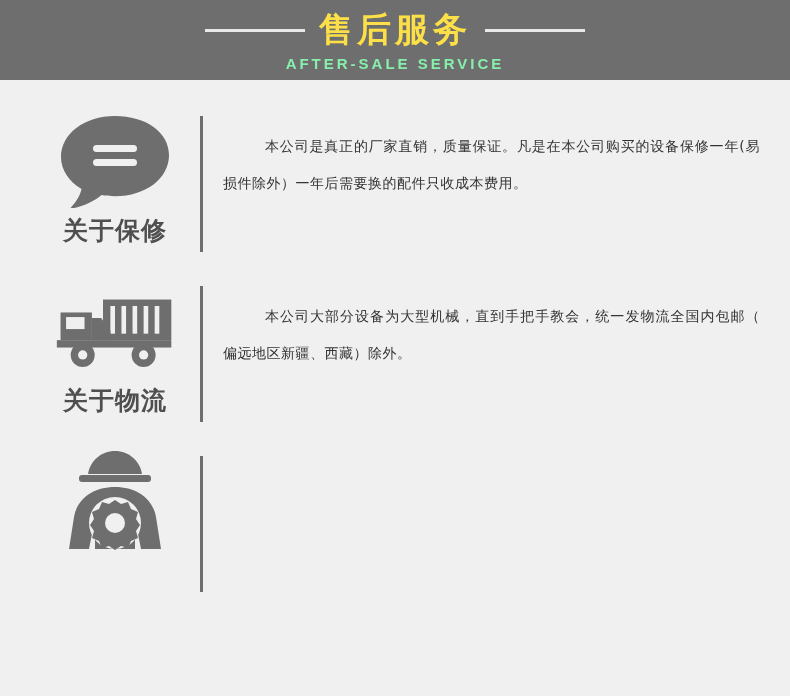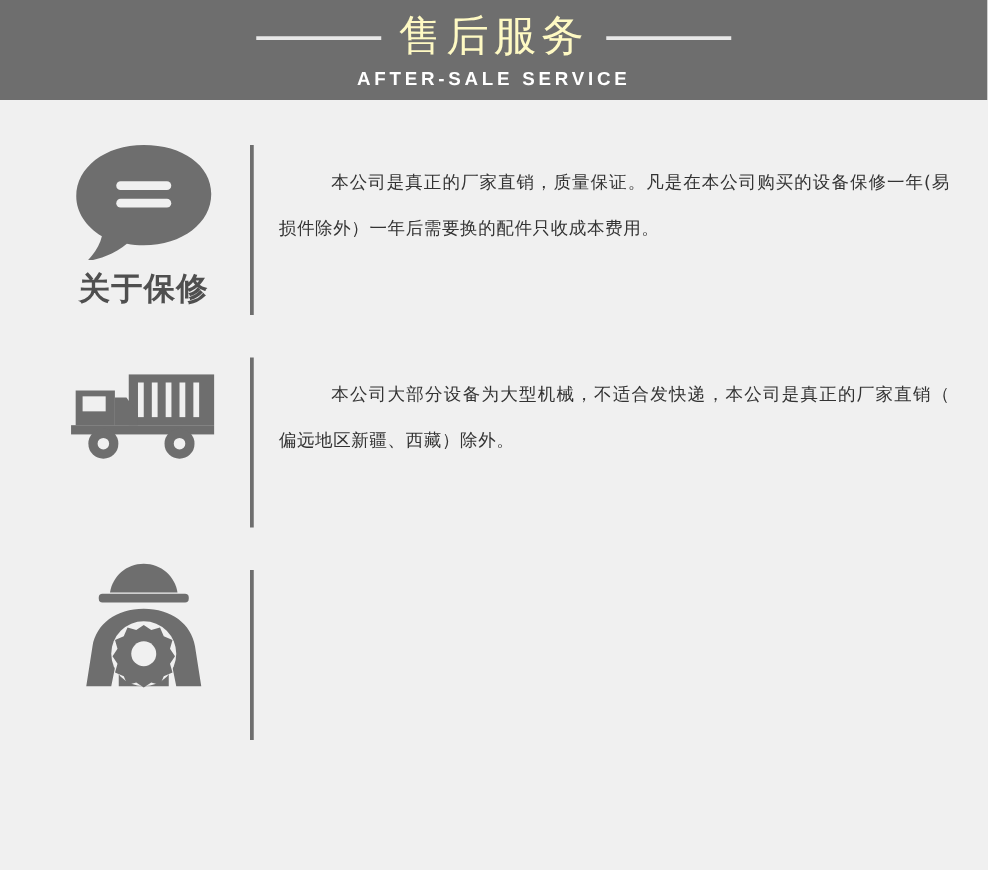--- a/index.html
+++ b/index.html
@@ -43,31 +43,31 @@
     width: 100px;
     height: 0;
     border-top: 3px solid #e8e8e8;
     margin: 0 14px;
     position: relative;
     top: 1px;
   }
   .title-cn {
     font-family: "DejaVu Sans", "Liberation Sans", sans-serif;
     font-size: 34px;
-    font-weight: normal;
-    color: #fef9c3;
+    font-weight: bold;
+    color: #fde047;
     letter-spacing: 4px;
     line-height: 38px;
     white-space: nowrap;
   }
   .title-en {
     font-family: "Liberation Sans", sans-serif;
     font-size: 15px;
     font-weight: bold;
-    color: #ffffff;
+    color: #86efac;
     letter-spacing: 3px;
     margin-top: 7px;
     white-space: nowrap;
   }
 
   
   .content {
     width: 790px;
     background: #f0f0f0;
     box-sizing: border-box;
@@ -181,24 +181,25 @@
           <rect x="12" y="29" width="20" height="13" fill="#f0f0f0"></rect>
 
           <rect class="ic" x="2" y="54" width="124" height="8"></rect>
 
           <circle class="ic" cx="30" cy="70" r="13"></circle>
           <circle cx="30" cy="70" r="5" fill="#f0f0f0"></circle>
           <circle class="ic" cx="96" cy="70" r="13"></circle>
           <circle cx="96" cy="70" r="5" fill="#f0f0f0"></circle>
         </svg>
       </div>
+      <div class="icon-label">关于物流</div>
     </div>
     <div class="divider"></div>
     <div class="text-col">
-      <p class="body-text">本公司大部分设备为大型机械，不适合发快递，本公司是真正的厂家直销（ 偏远地区新疆、西藏）除外。</p>
+      <p class="body-text">本公司大部分设备为大型机械，直到手把手教会，统一发物流全国内包邮（ 偏远地区新疆、西藏）除外。</p>
     </div>
   </div>
 
   <div class="section">
     <div class="icon-col">
       <div class="icon-box">
         <svg width="120" height="110" viewBox="0 0 120 110" xmlns="http://www.w3.org/2000/svg">
 
           <path class="ic" d="M60 6c-14 0-25 10-27 23h54C85 16 74 6 60 6z"></path>
           <rect class="ic" x="24" y="30" width="72" height="7" rx="3"></rect>

